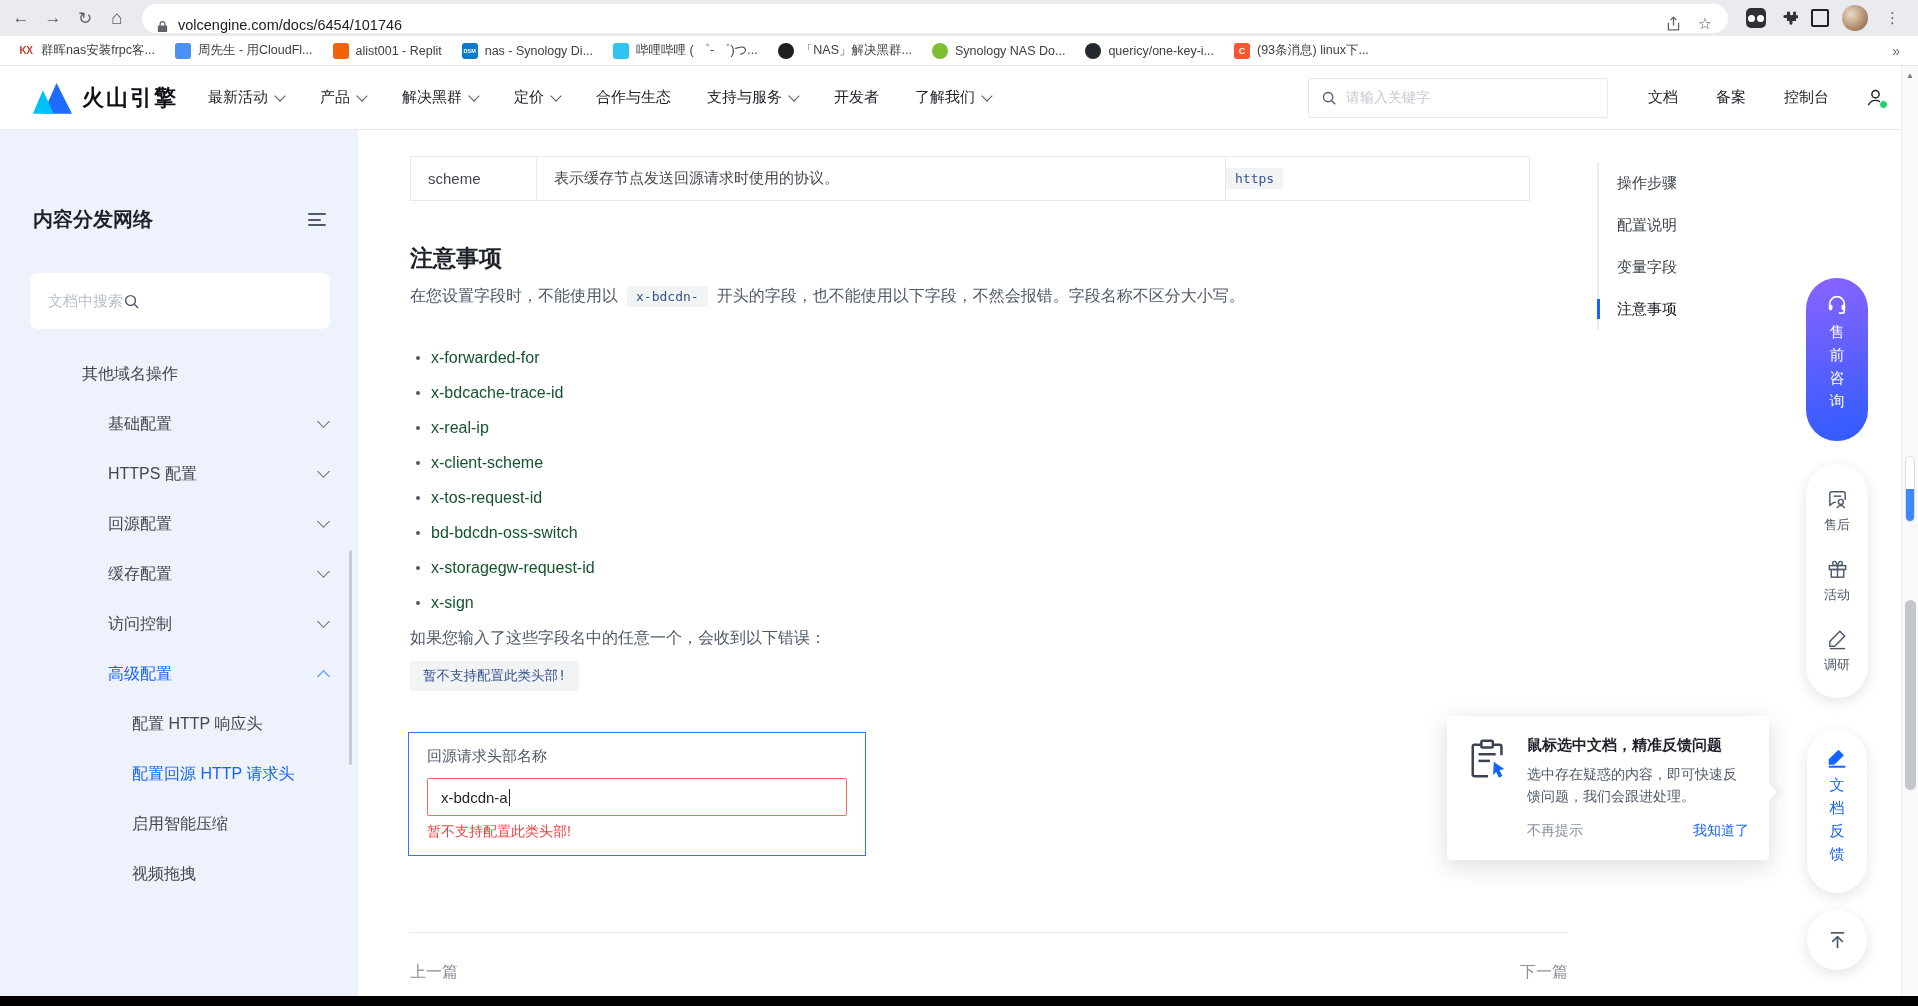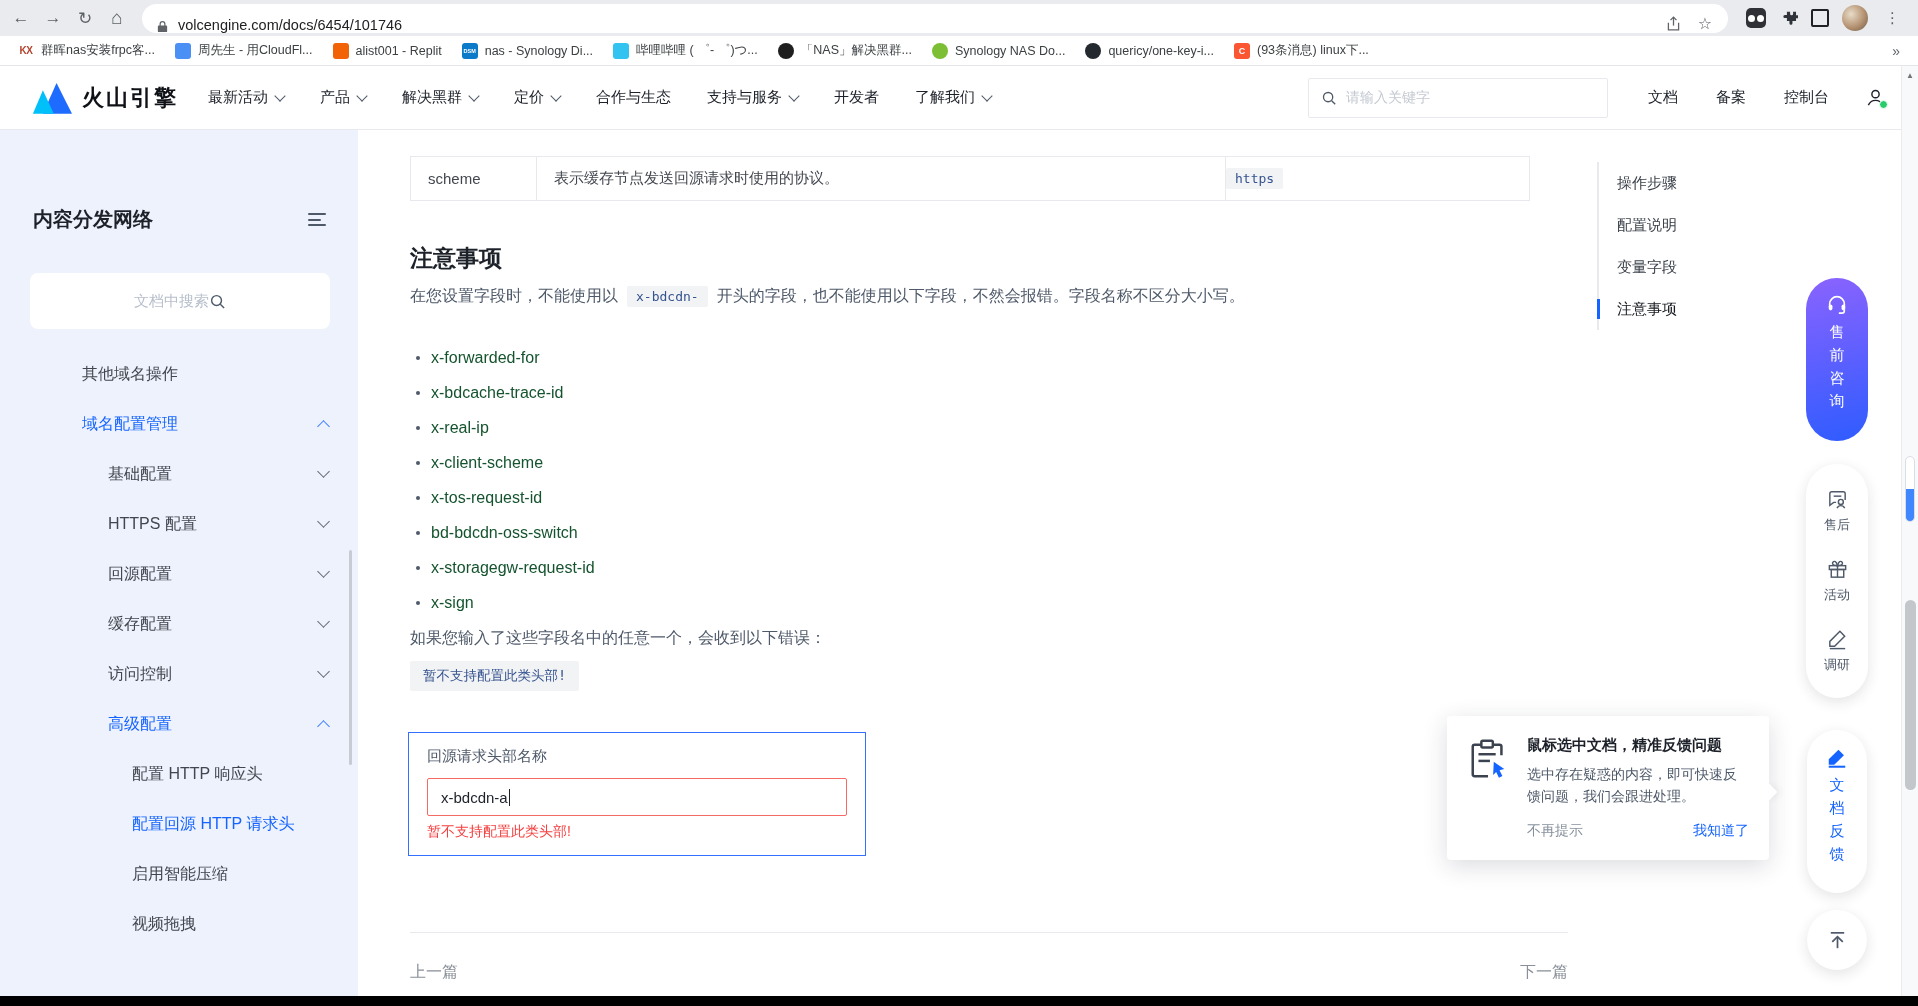--- a/index.html
+++ b/index.html
@@ -60,21 +60,21 @@
                 border-radius:50%;background:#29cc6a;border:1.5px solid #fff;}
 
   
   .sidebar{position:absolute;left:0;top:130px;width:358px;bottom:10px;background:#edf2fc;}
   .sb-head{display:flex;align-items:center;justify-content:space-between;margin:76px 32px 0 33px;}
   .sb-title{font-size:20px;font-weight:600;color:#1d2129;}
   .burger{width:18px;cursor:pointer;}
   .burger span{display:block;height:2px;background:#4e5969;margin:3.5px 0;border-radius:1px;}
   .burger span:nth-child(2){width:13px;}
   .sb-search{margin:40px 28px 0 30px;height:56px;background:#fff;display:flex;align-items:center;
-             justify-content:center;padding:0 18px;border-radius:8px;cursor:text;}
+             justify-content:flex-start;padding:0 18px;border-radius:8px;cursor:text;}
   .sb-search .ph{font-size:15px;color:#b7bfcc;}
   .sb-list{margin-top:20px;}
   .sb-item{position:relative;height:50px;line-height:50px;font-size:16px;color:#42464e;
            cursor:pointer;white-space:nowrap;}
   .sb-item.lv1{padding-left:82px;}
   .sb-item.lv2{padding-left:108px;}
   .sb-item.lv3{padding-left:132px;}
   .sb-item.active,.sb-item.selected{color:#1664ff;}
   .chev{display:none;width:8px;height:8px;border-right:1.6px solid currentColor;
         border-bottom:1.6px solid currentColor;position:absolute;right:30px;top:50%;
@@ -348,24 +348,20 @@
     </span>
   </div>
   <div class="sb-list">
 
 
       <div class="sb-item lv1">
         <span>其他域名操作</span>
         
       </div>
 
-      <div class="sb-item active lv1">
-        <span>域名配置管理</span>
-        <span class="chev shown up"></span>
-      </div>
 
       <div class="sb-item lv2">
         <span>基础配置</span>
         <span class="chev shown"></span>
       </div>
 
       <div class="sb-item lv2">
         <span>HTTPS 配置</span>
         <span class="chev shown"></span>
       </div>

